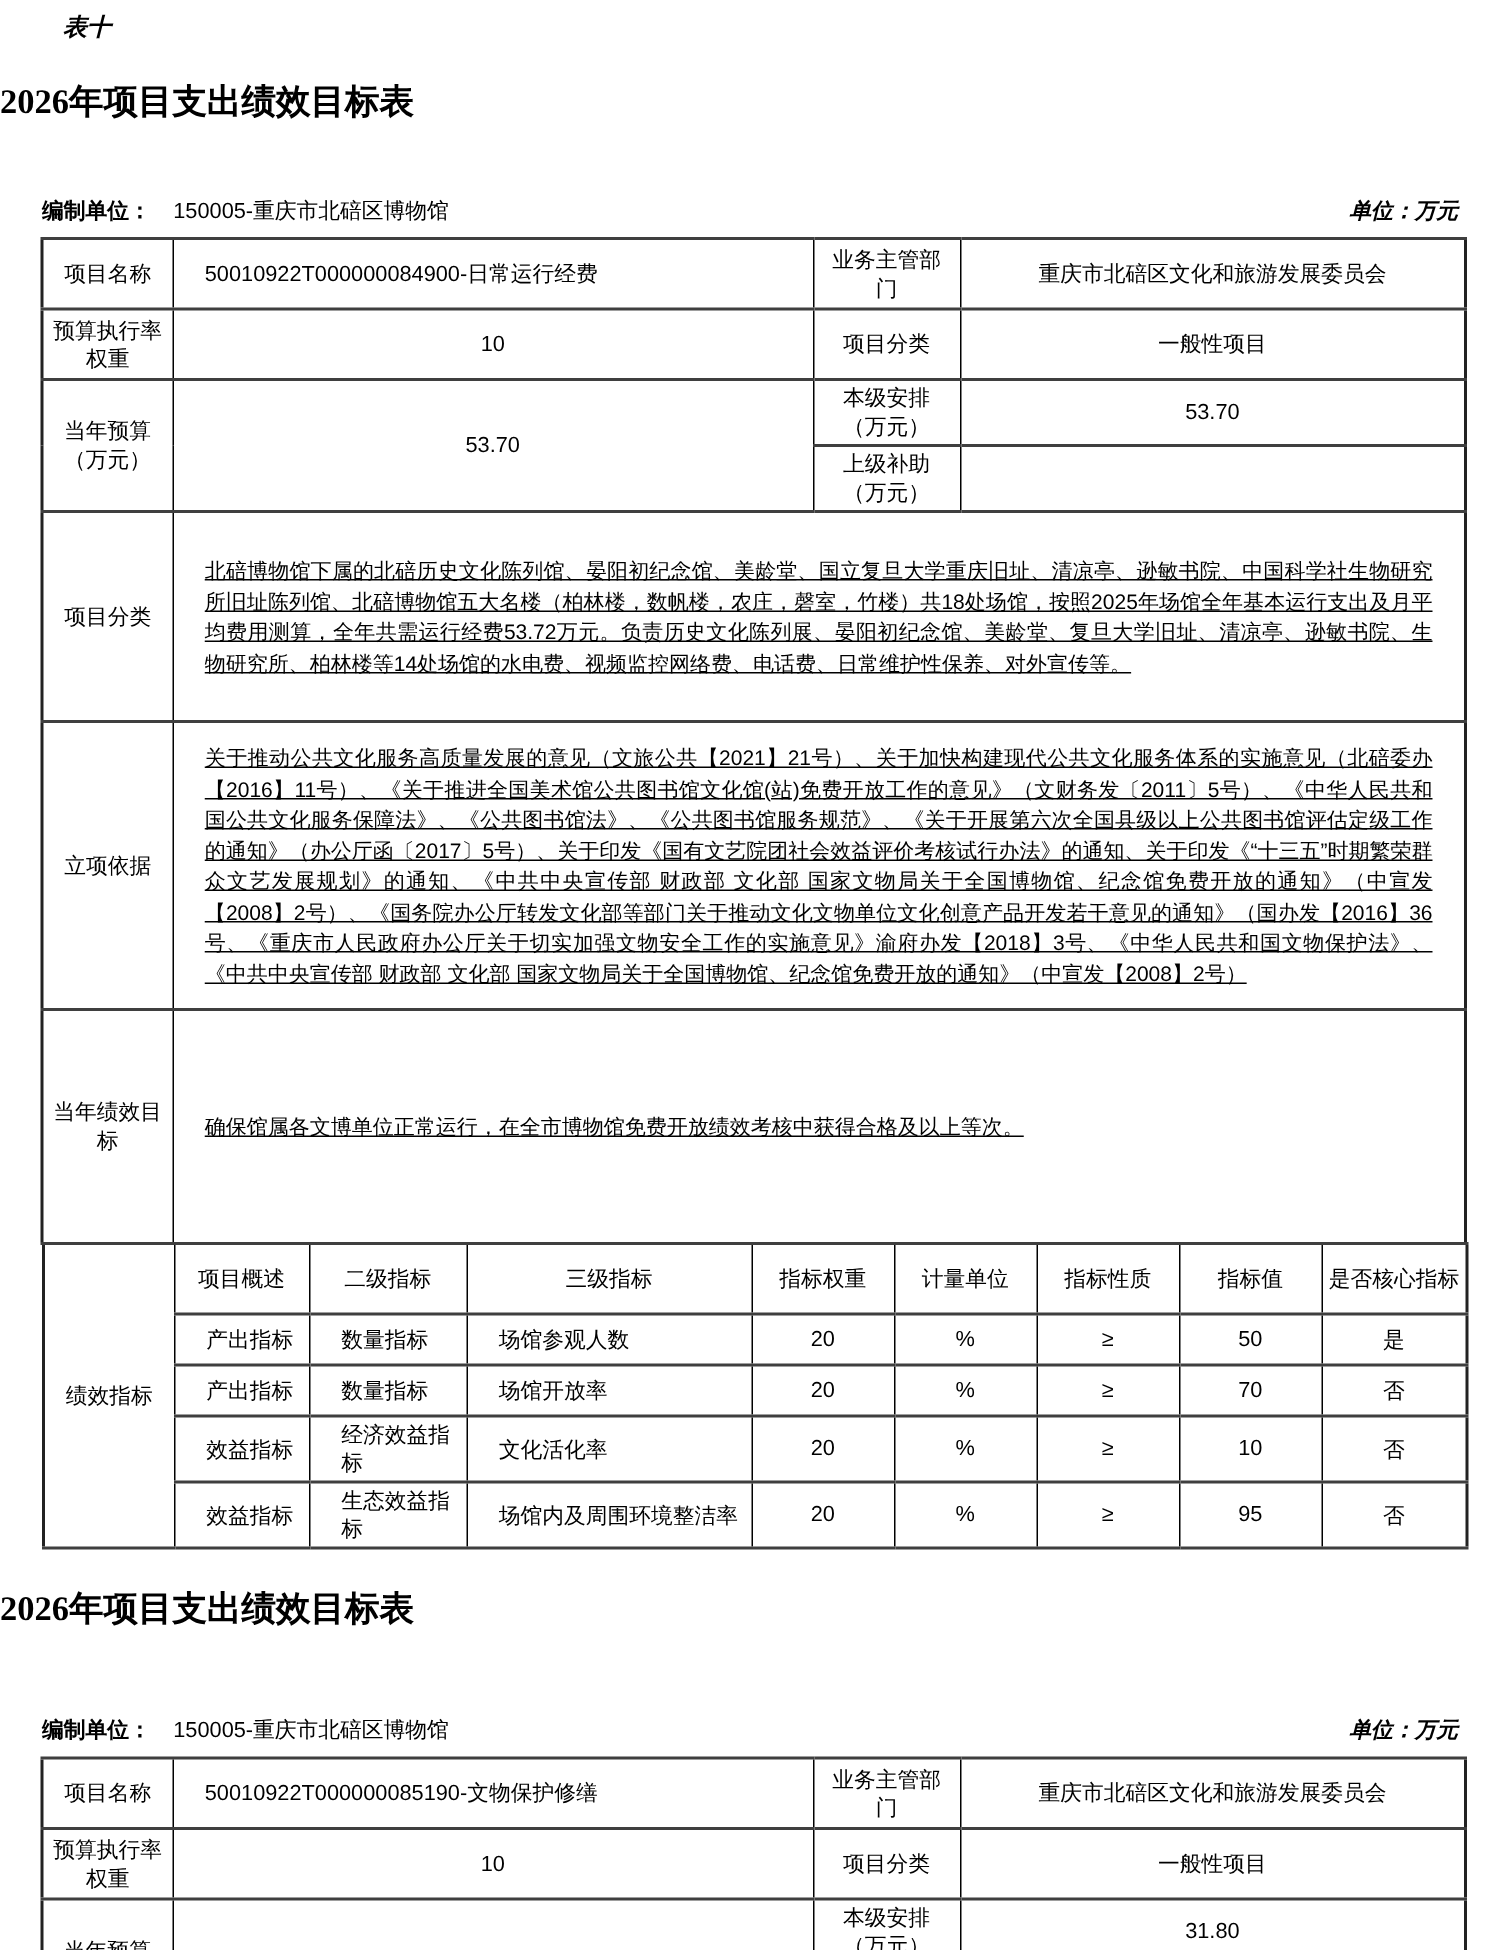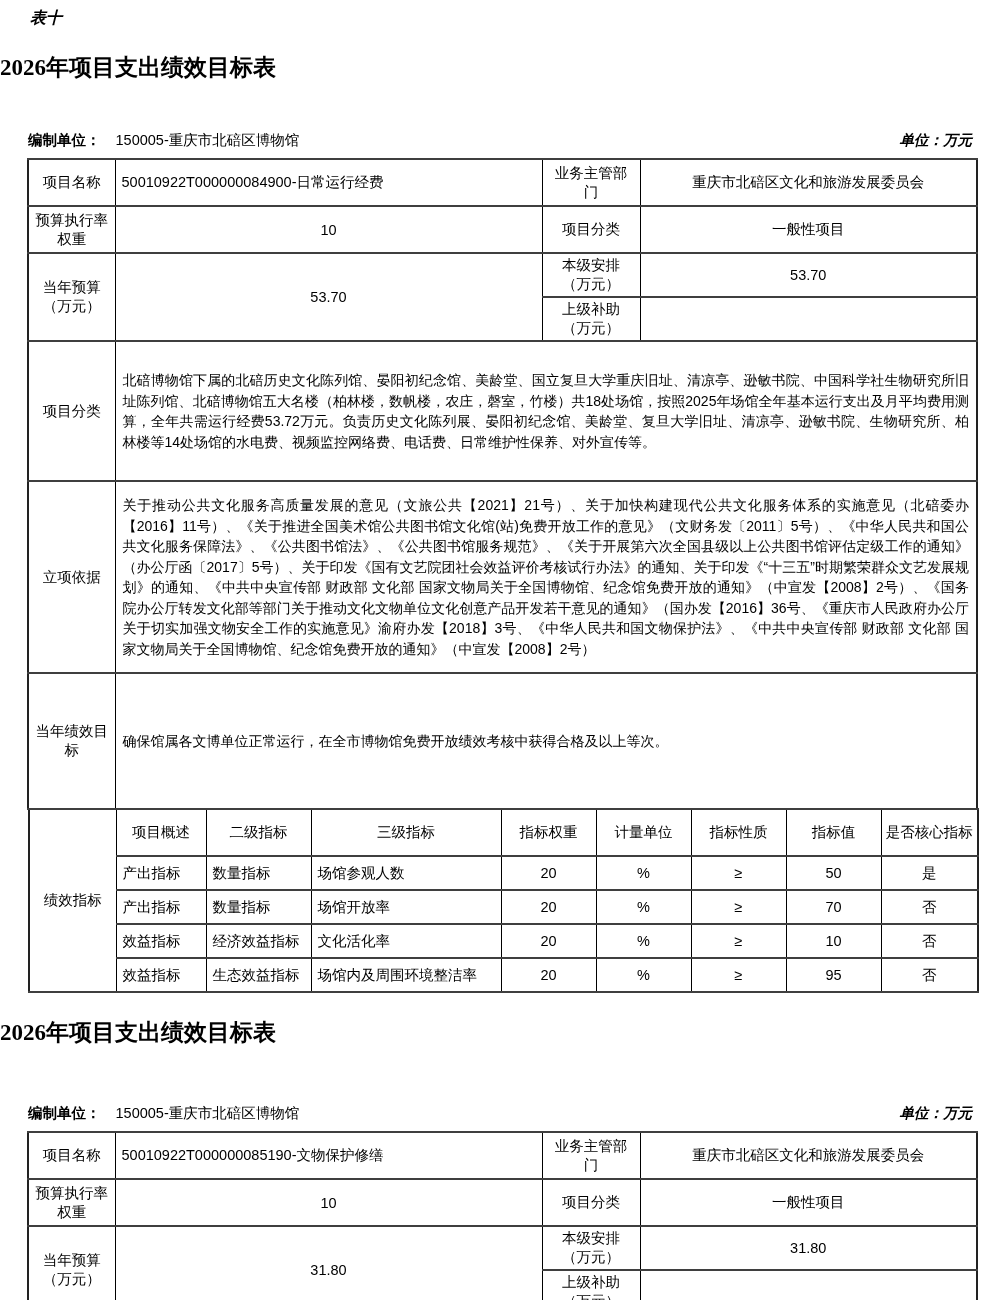--- a/index.html
+++ b/index.html
@@ -5,21 +5,21 @@
   html,body{margin:0;padding:0;background:#fff;}
   .page{
     position:relative;
     width:1000px;height:1300px;
     background:#fff;
     overflow:hidden;
     font-family:"Liberation Sans","DejaVu Sans",sans-serif;
     color:#000;
   }
   .page-tag{
-    position:absolute;top:8px;left:30px;
+    position:absolute;top:8px;left:42px;
     font-size:16px;font-style:italic;font-weight:bold;
   }
   .report-title{
     margin:0;
     font-size:23px;font-weight:bold;
     font-family:"Liberation Serif","DejaVu Serif",serif;
   }
   .rt1{padding-top:52px;}
   .rt2{padding-top:24px;}
   .meta{
@@ -40,26 +40,26 @@
   td,th{
     border-top:2px solid #3f3f3f;border-bottom:2px solid #3f3f3f;
     border-left:1px solid #000;border-right:1px solid #000;
     padding:2px 4px;
     text-align:center;vertical-align:middle;
     font-weight:normal;
     overflow:hidden;
   }
   table{border:2px solid #222;}
   .r47{height:47px;} .r44{height:44px;} .r140{height:140px;}
-  .r192{height:192px;} .r136{height:136px;} .r34{height:34px;}
-  .left{text-align:left;padding-left:6px;}
+  .r192{height:192px;} .r136{height:156px;} .r34{height:34px;}
+  .left{text-align:left;padding-left:21px;}
   .para{
     text-align:left;text-align:justify;
-    padding:3px 7px;
-    font-size:14px;line-height:20.5px;
+    padding:3px 21px;
+    font-size:14px;line-height:20.5px;text-decoration:underline;
   }
   .w4{display:inline-block;width:4.2em;}
   .w5{display:inline-block;width:5em;}
 </style>
 </head>
 <body>
 
 <div class="page">
 
   <div class="page-tag">表十</div>

